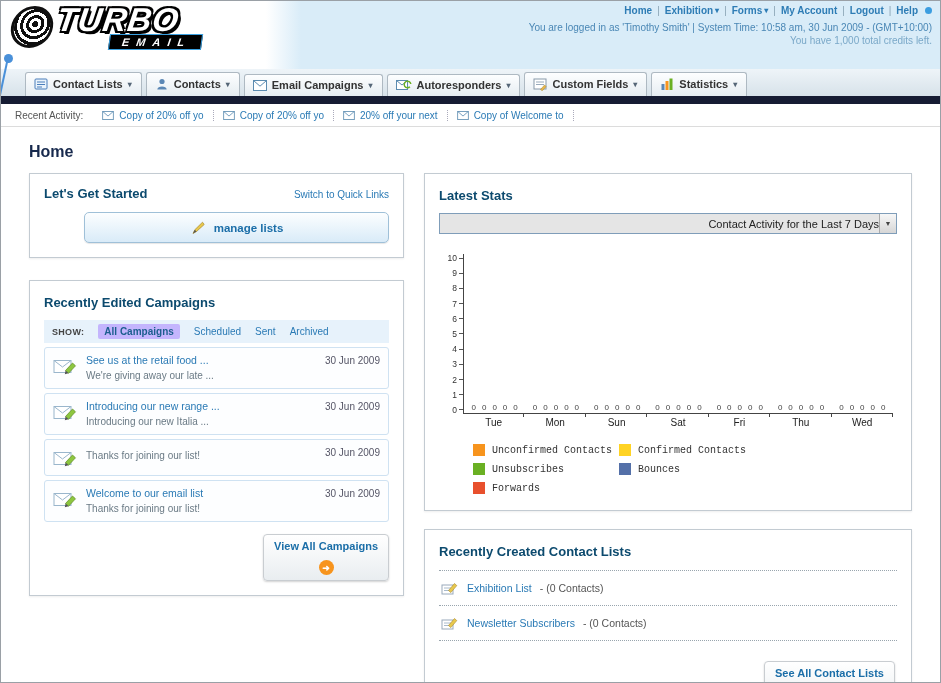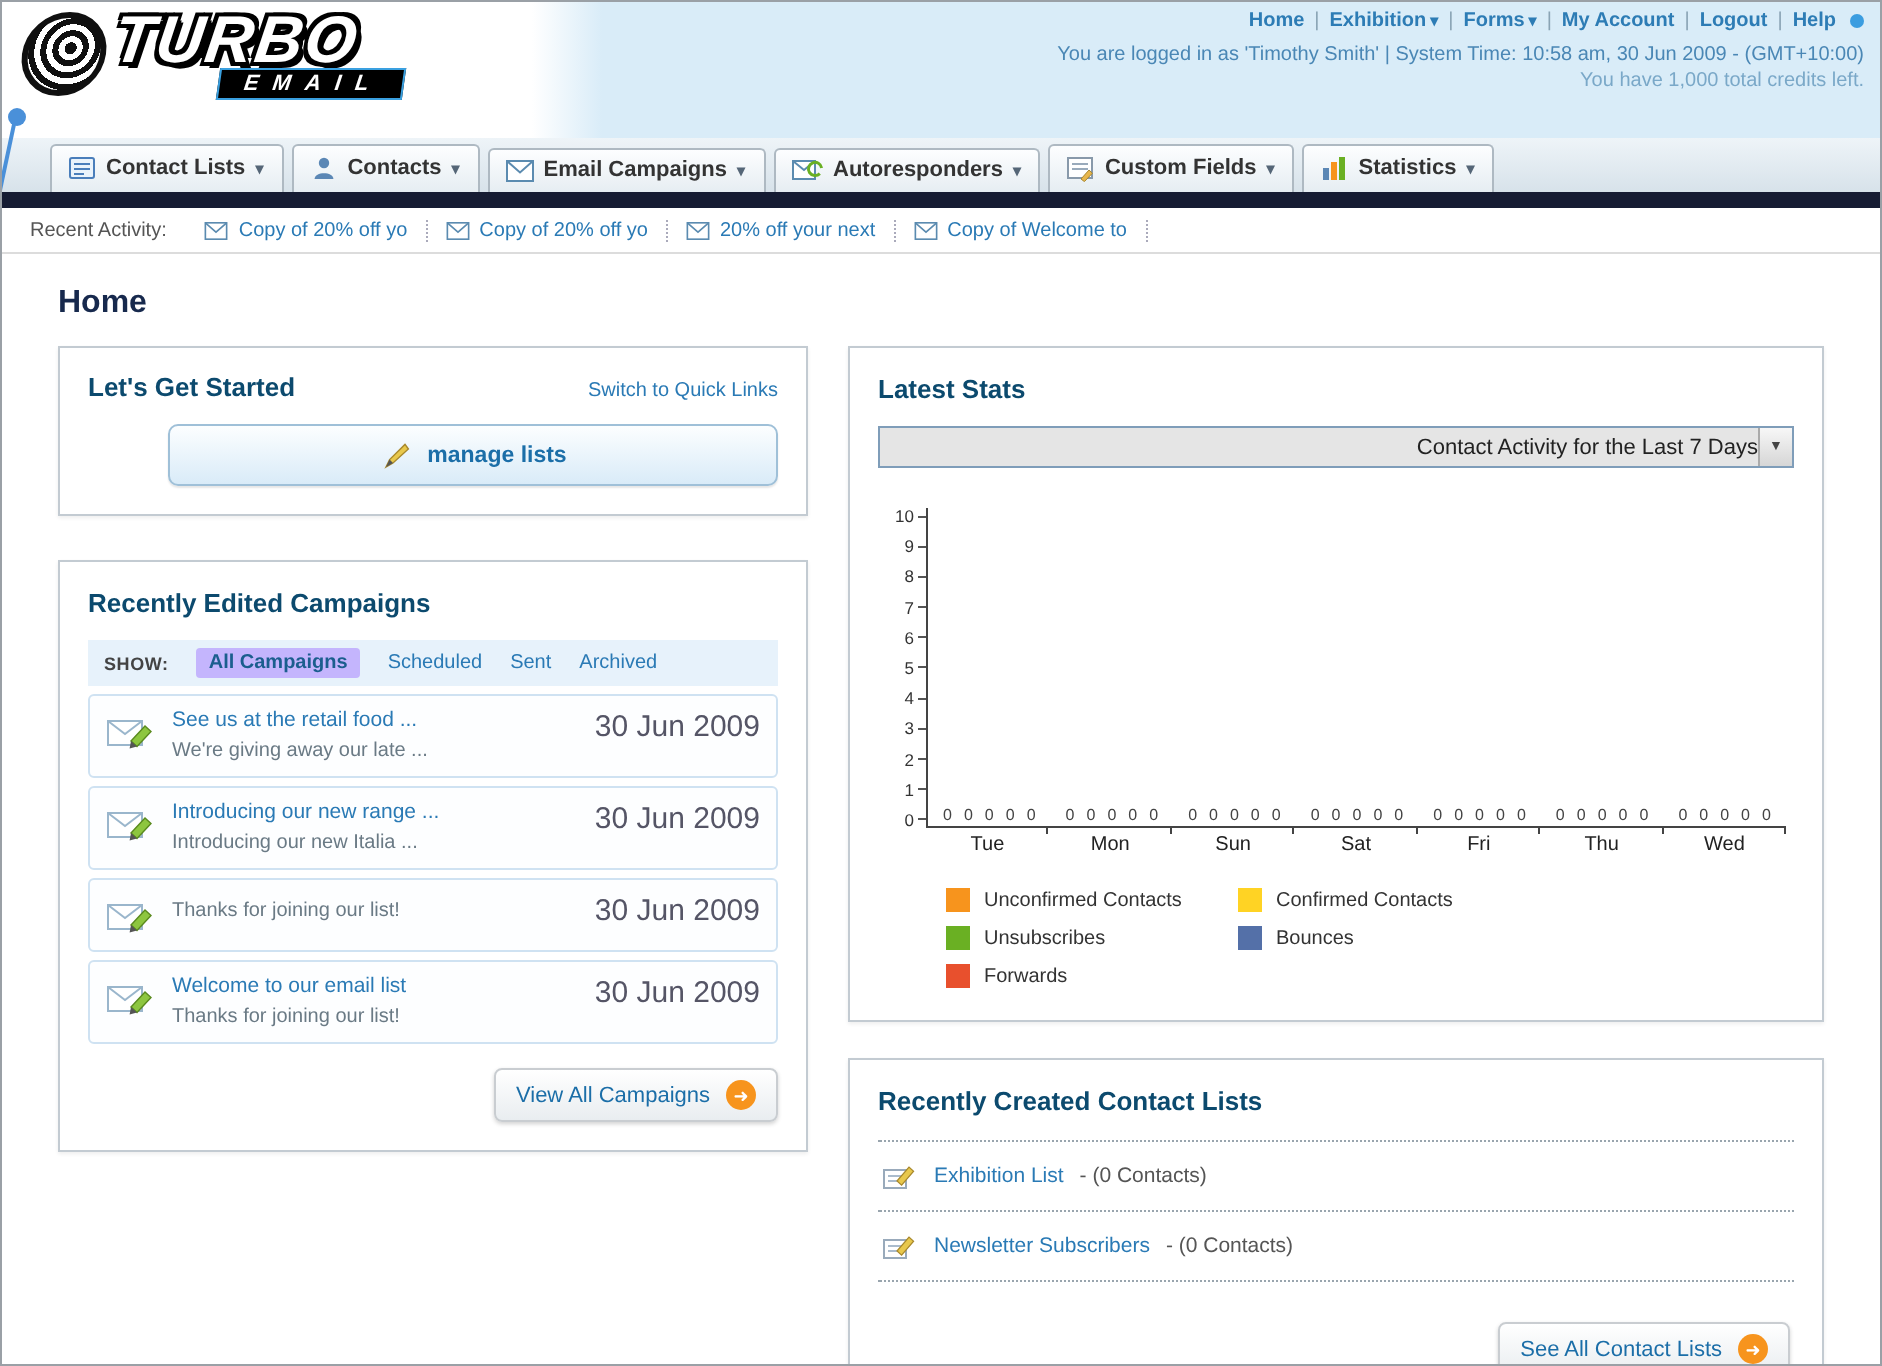--- a/index.html
+++ b/index.html
@@ -65,25 +65,25 @@
   .filters { background: #e7f2fb; padding: 4px 8px; display: flex; gap: 14px; align-items: center; font-size: 10px; margin-top: 9px; }
   .show-label { color: #444; font-size: 9px; font-weight: bold; letter-spacing: 0.3px; }
   .filter { color: #2a7ab5; text-decoration: none; cursor: pointer; }
   .filter.active { background: #c4b5fd; padding: 2px 6px; border-radius: 2px; color: #1b5e8e; font-weight: bold; }
   .camp-item { display: flex; gap: 9px; margin-top: 4px; border: 1px solid #cfe2f2; border-radius: 3px; padding: 6px 8px 7px 8px;
                background: #fdfeff; align-items: flex-start; }
   .camp-icon { flex: none; margin-top: 2px; }
   .camp-text { flex: 1; min-width: 0; }
   .camp-title { display: block; color: #2a7ab5; font-size: 10.5px; text-decoration: none; cursor: pointer; }
   .camp-sub { display: block; color: #6a7a85; font-size: 10px; margin-top: 4px; }
-  .camp-date { flex: none; color: #556; font-size: 15px; margin-top: 1px; }
+  .camp-date { flex: none; color: #556; font-size: 10px; margin-top: 1px; }
   .btn-row { display: flex; justify-content: flex-end; margin-top: 12px; }
   .pill-btn { display: inline-flex; align-items: center; gap: 8px; border: 1px solid #c9cdd1; border-radius: 4px;
-              background: linear-gradient(#ffffff, #e9edf0); padding: 5px 10px; color: #1b6ea8; font-weight: normal; font-size: 11px;
-              box-shadow: 0 1px 2px rgba(0,0,0,0.18); cursor: pointer; }
+              background: linear-gradient(#ffffff, #e9edf0); padding: 5px 10px; color: #1b6ea8; font-weight: bold; font-size: 11px;
+              box-shadow: 0 1px 2px rgba(0,0,0,0.18); cursor: pointer; flex-direction: column; }
   .circle-arrow { display: inline-flex; width: 15px; height: 15px; border-radius: 50%; background: #f7941d; color: #fff;
                   font-size: 9px; align-items: center; justify-content: center; }
 
   
   .select { border: 1px solid #7f9db9; height: 21px; display: flex; align-items: center; justify-content: flex-end;
             padding-left: 5px; font-size: 11px; color: #222; background: #e5e5e5; margin-top: 9px; cursor: pointer; }
   .select-arrow { width: 17px; height: 19px; background: linear-gradient(#f7f7f7, #d6d6d6); border-left: 1px solid #aaa;
                   display: flex; align-items: center; justify-content: center; font-size: 7px; color: #444; }
   .chart { margin: 20px 4px 0 2px; }
   .chart-body { display: flex; }
@@ -91,21 +91,21 @@
   .ytick { display: flex; align-items: center; font-size: 8.5px; color: #333; line-height: 8px; }
   .ytick::after { content: ""; width: 4px; height: 1px; background: #555; margin-left: 2px; }
   .plot { flex: 1; height: 160px; border-left: 1px solid #444; border-bottom: 1px solid #444; position: relative; }
   .zeros { position: absolute; left: 0; right: 0; bottom: 1px; display: flex; }
   .zgroup { flex: 1; display: flex; justify-content: center; gap: 6px; font-size: 8px; color: #444; }
   .x-axis-row { display: flex; }
   .x-spacer { width: 22px; flex: none; }
   .x-labels { flex: 1; display: flex; }
   .xlabel { flex: 1; text-align: center; font-size: 10px; color: #222; padding-top: 3px; position: relative; }
   .xlabel::after { content: ""; position: absolute; right: 0; top: -1px; width: 1px; height: 4px; background: #444; }
-  .legend { margin: 16px 0 2px 32px; display: flex; flex-wrap: wrap; row-gap: 7px; max-width: 450px; }
+  .legend { margin: 16px 0 2px 32px; display: flex; flex-wrap: wrap; row-gap: 7px; max-width: 450px; font-family: Liberation Mono, monospace; }
   .legend-item { width: 146px; display: flex; gap: 7px; align-items: center; font-size: 10px; color: #333; }
   .swatch { width: 12px; height: 12px; flex: none; }
 
   
   .cl-list { margin-top: 10px; border-top: 1px dotted #99a5ae; }
   .cl-item { display: flex; align-items: center; gap: 8px; padding: 9px 2px; border-bottom: 1px dotted #99a5ae; }
   .cl-link { color: #2a7ab5; font-size: 10.5px; text-decoration: none; cursor: pointer; }
   .cl-detail { color: #555; font-size: 10.5px; }
   .see-all-row { display: flex; justify-content: flex-end; margin: 20px 2px 4px 0; }
 

